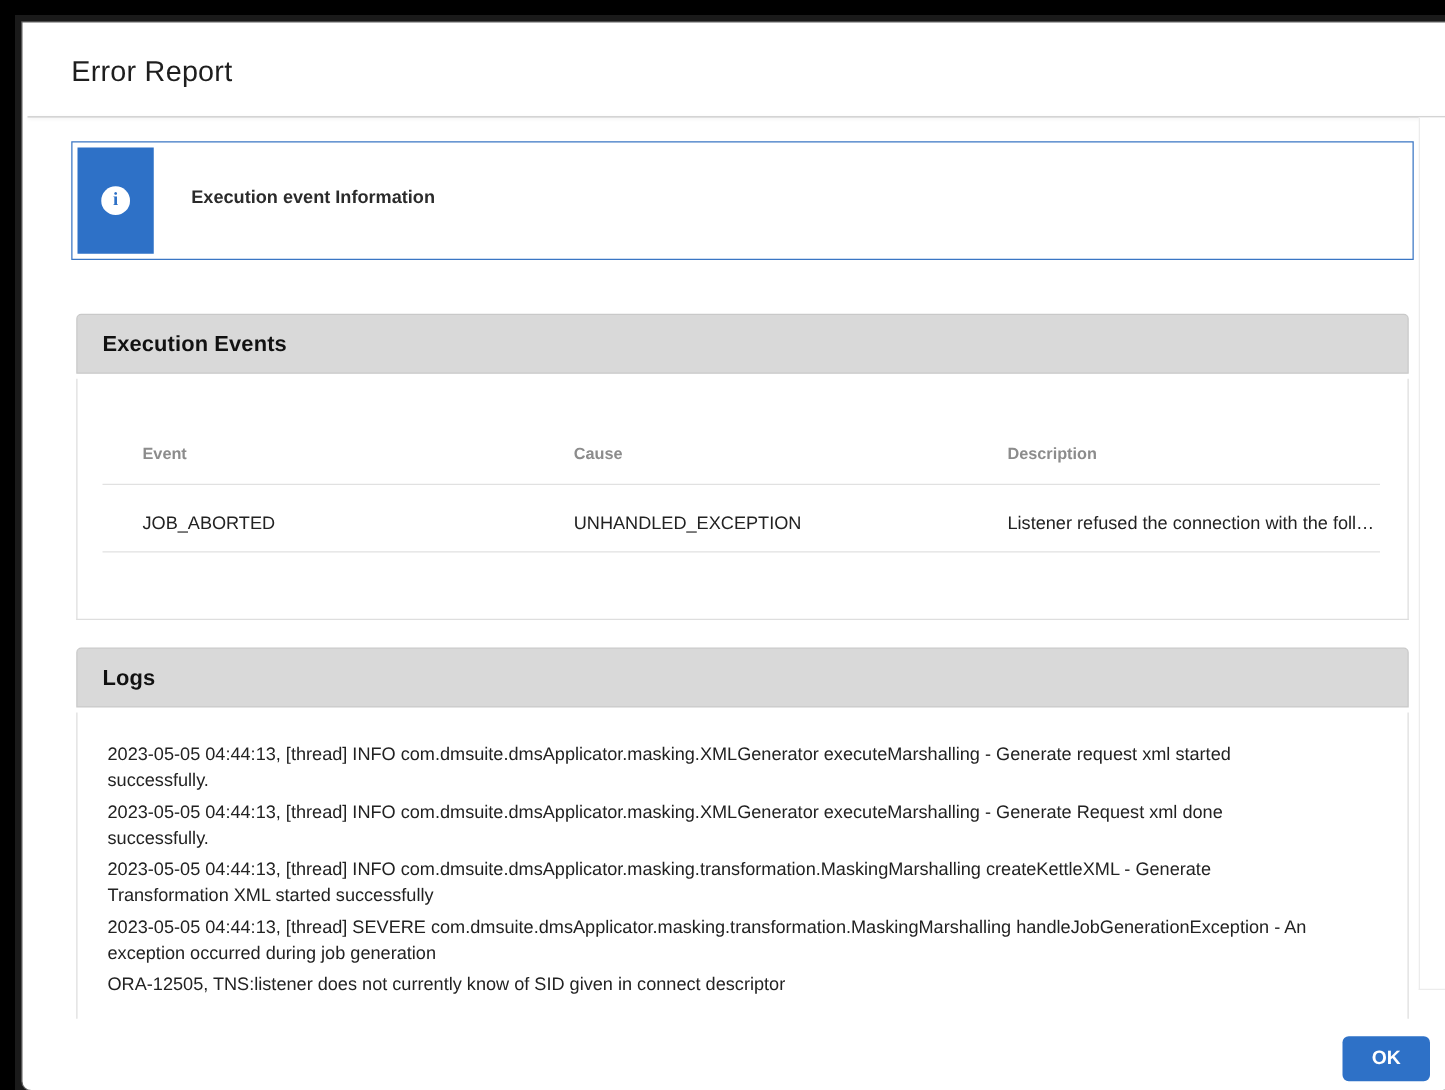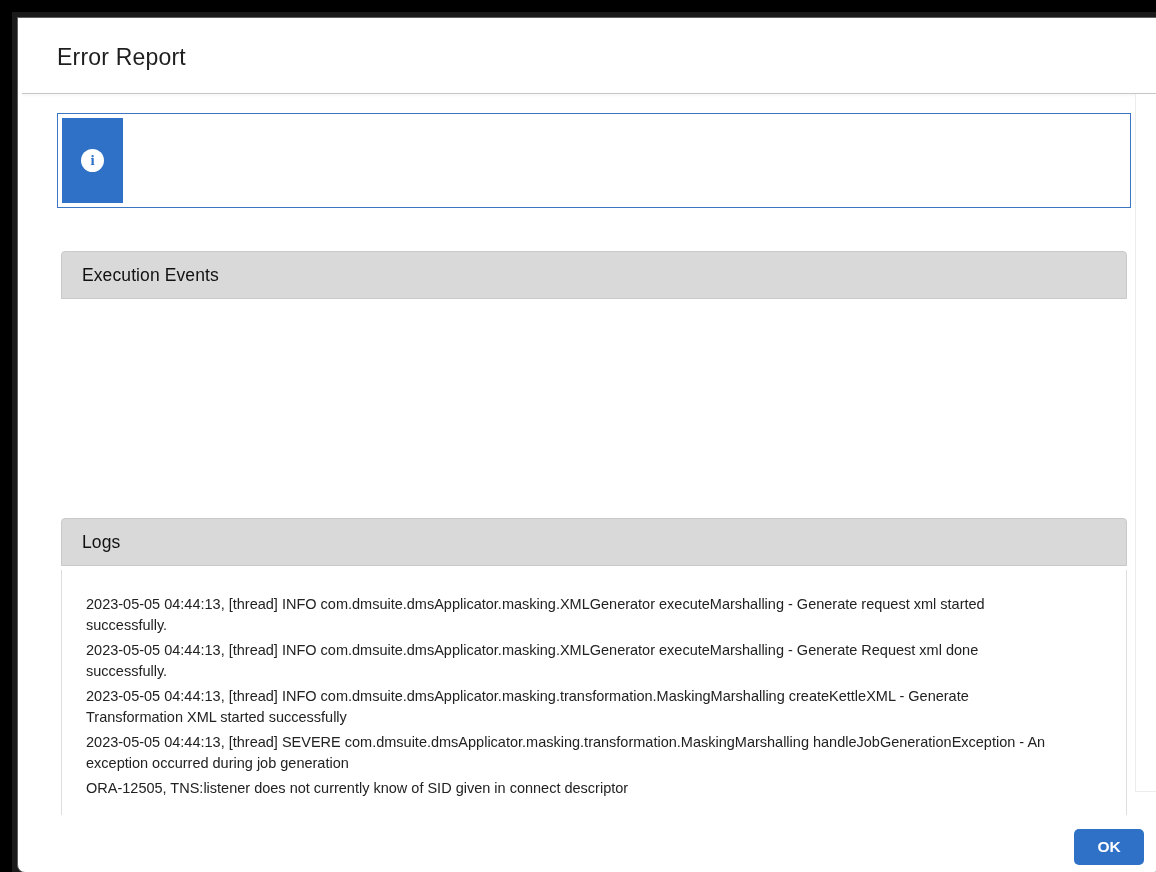--- a/index.html
+++ b/index.html
@@ -71,21 +71,21 @@
   
   .section { position: absolute; left: 35px; width: 1074px; }
   .section-bar {
     height: 48px;
     background: #d9d9d9;
     border: 1px solid #c9c9c9;
     border-radius: 4px 4px 0 0;
     display: flex; align-items: center;
     padding-left: 16px;
   }
-  .section-bar .bar-title { font-size: 17.5px; font-weight: 400; color: #111; letter-spacing: 0.1px; text-align: center; }
+  .section-bar .bar-title { font-size: 17.5px; font-weight: 700; color: #111; letter-spacing: 0.1px; text-align: center; }
   .section-panel {
     background: #fff;
     border: 1px solid #dedede;
     border-top: none;
     position: relative;
   }
   #events-section { top: 225px; }
   #events-panel { height: 193px; }
   
   .tbl-headers, .tbl-row { position: absolute; left: 0; right: 0; }
@@ -134,26 +134,41 @@
   <div class="modal">
 
     <div class="dlg-title">Error Report</div>
     <div class="header-divider"></div>
 
     <div class="info-banner">
       <div class="icon-box">
         <div class="info-circle">i</div>
       </div>
       <div class="text-box">
+        <div class="info-title">Execution event Information</div>
       </div>
     </div>
 
     <div class="section" id="events-section">
       <div class="section-bar">
         <span class="bar-title">Execution Events</span>
+      </div>
+      <div class="section-panel" id="events-panel">
+        <div class="tbl-headers">
+          <span class="tbl-cell col-event">Event</span>
+          <span class="tbl-cell col-cause">Cause</span>
+          <span class="tbl-cell col-desc">Description</span>
+        </div>
+        <div class="tbl-divider d1"></div>
+        <div class="tbl-row">
+          <span class="tbl-cell col-event">JOB_ABORTED</span>
+          <span class="tbl-cell col-cause">UNHANDLED_EXCEPTION</span>
+          <span class="tbl-cell col-desc">Listener refused the connection with the foll…</span>
+        </div>
+        <div class="tbl-divider d2"></div>
       </div>
     </div>
 
     <div class="section" id="logs-section">
       <div class="section-bar">
         <span class="bar-title">Logs</span>
       </div>
       <div class="section-panel" id="logs-panel">
         <div class="log-lines">
           <div class="log-line">2023-05-05 04:44:13, [thread] INFO com.dmsuite.dmsApplicator.masking.XMLGenerator executeMarshalling - Generate request xml started successfully.</div>

